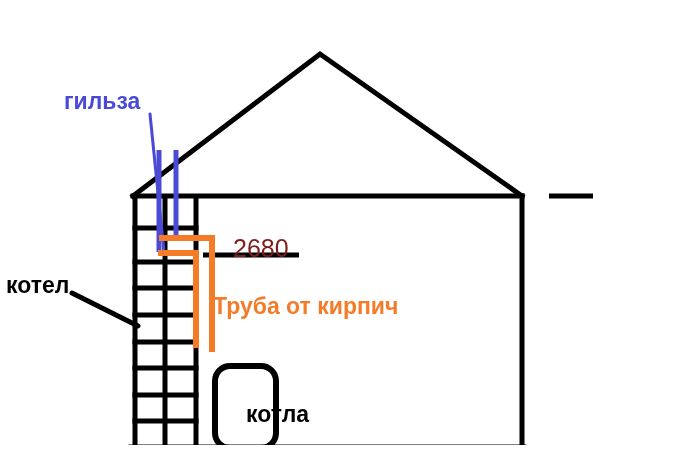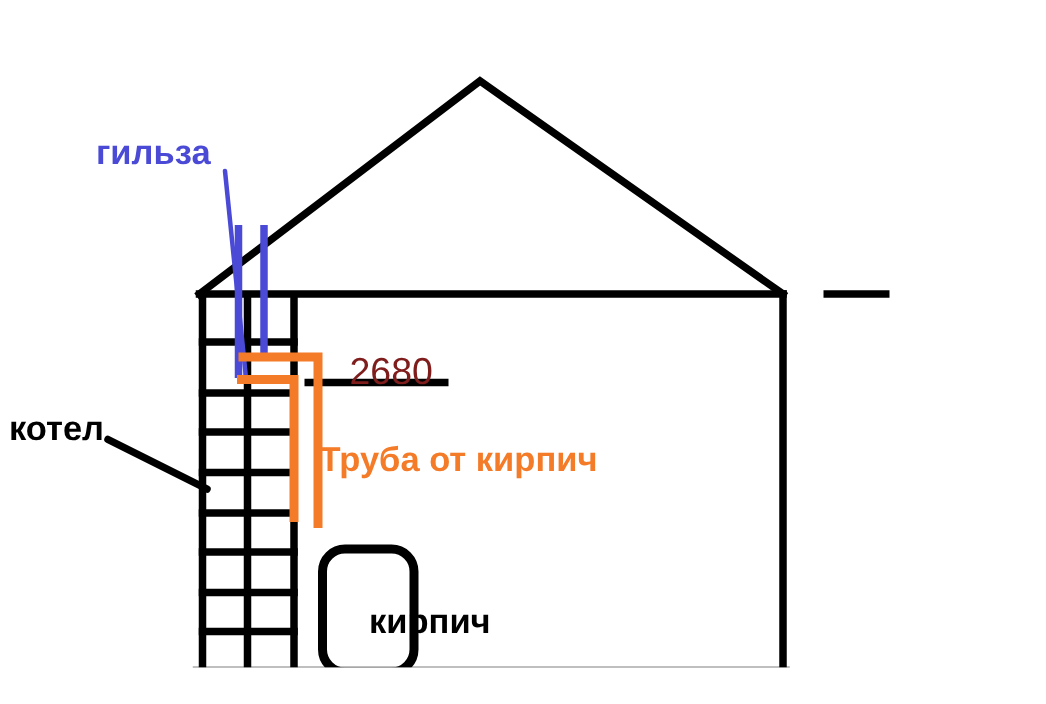--- a/index.html
+++ b/index.html
@@ -123,15 +123,15 @@
 
   <div class="lbl" id="label-gilza">гильза</div>
 
   <div class="lbl" id="label-kirpich">котел</div>
 
 
   <div class="lbl" id="label-2680">2680</div>
 
   <div class="lbl" id="label-truba">Труба от кирпич</div>
 
-  <div class="lbl" id="label-kotel">кирпич</div>
+  <div class="lbl" id="label-kotel">котла</div>
 
 </div>
 
 </body></html>

